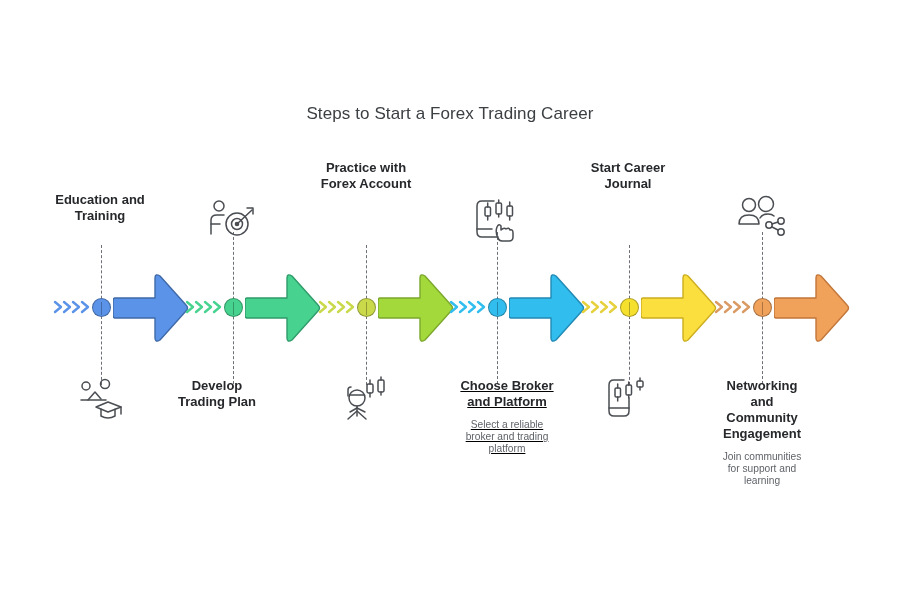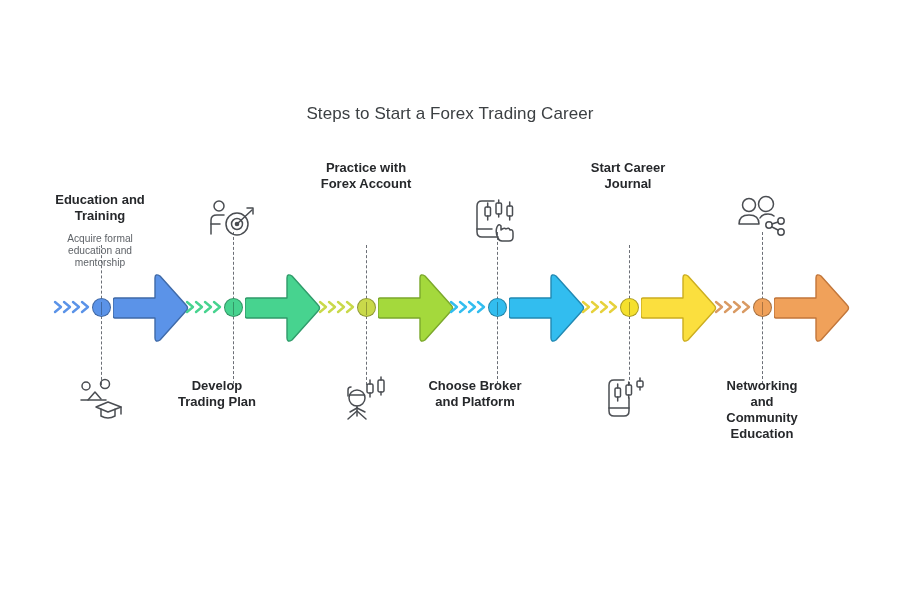--- a/index.html
+++ b/index.html
@@ -141,23 +141,20 @@
 
     <div class="big-arrow" style="left:113px;">
       <svg width="76" height="72" viewBox="0 0 76 72">
         <path d="M2 26 L42 26 L42 6 Q42 1 47 4 L73 33 Q76 36 73 39 L47 68 Q42 71 42 66 L42 46 L2 46 Q0 46 0 43 L0 29 Q0 26 2 26 Z" fill="#5b93e8" stroke="#3f6aa8" stroke-width="1.4" stroke-linejoin="round"></path>
       </svg>
     </div>
 
     <div class="txt-block" style="left:25px; top:160px;margin-top:32px;">
       <div class="t-head">Education and
 Training</div>
-      <div class="t-desc">Acquire formal
-education and
-mentorship</div>
     </div>
 
     <div class="icon-wrap" style="left:74px; top:374px;">
       <svg width="56" height="48" viewBox="0 0 56 48">
         <g fill="none" stroke="#4a4d52" stroke-width="1.5" stroke-linecap="round" stroke-linejoin="round">
           <circle cx="12" cy="12" r="4"></circle>
           <circle cx="31" cy="10" r="4.5"></circle>
           <path d="M14 26 L21 18 L27 25"></path>
           <path d="M7 26 L32 26"></path>
           <path d="M22 33 L34 28 L47 33 L34 38 Z"></path>
@@ -274,23 +271,26 @@
     </div>
 
     <div class="node-dot" style="left:488px; background:#32bdef;"></div>
 
     <div class="big-arrow" style="left:509px;">
       <svg width="76" height="72" viewBox="0 0 76 72">
         <path d="M2 26 L42 26 L42 6 Q42 1 47 4 L73 33 Q76 36 73 39 L47 68 Q42 71 42 66 L42 46 L2 46 Q0 46 0 43 L0 29 Q0 26 2 26 Z" fill="#32bdef" stroke="#2189b3" stroke-width="1.4" stroke-linejoin="round"></path>
       </svg>
     </div>
 
-    <div class="txt-block" style="left:400px; top:378px;">
+    <div class="txt-block" style="left:432px; top:378px;text-decoration:underline;">
       <div class="t-head">Choose Broker
 and Platform</div>
+      <div class="t-desc">Select a reliable
+broker and trading
+platform</div>
     </div>
 
     <div class="icon-wrap" style="left:470px; top:194px;">
       <svg width="56" height="48" viewBox="0 0 56 48">
         <g fill="none" stroke="#4a4d52" stroke-width="1.5" stroke-linecap="round" stroke-linejoin="round">
           <path d="M24 7 L12 7 Q7 7 7 12 L7 38 Q7 43 12 43 L28 43"></path>
           <path d="M7 35 L22 35"></path>
           <rect x="15" y="13" width="5.5" height="9" rx="1.3"></rect>
           <path d="M17.7 9 L17.7 13"></path>
           <path d="M17.7 22 L17.7 26"></path>
@@ -371,21 +371,24 @@
     <div class="big-arrow" style="left:774px;">
       <svg width="76" height="72" viewBox="0 0 76 72">
         <path d="M2 26 L42 26 L42 6 Q42 1 47 4 L73 33 Q76 36 73 39 L47 68 Q42 71 42 66 L42 46 L2 46 Q0 46 0 43 L0 29 Q0 26 2 26 Z" fill="#f0a15a" stroke="#c2763a" stroke-width="1.4" stroke-linejoin="round"></path>
       </svg>
     </div>
 
     <div class="txt-block" style="left:687px; top:378px;">
       <div class="t-head">Networking
 and
 Community
-Education</div>
+Engagement</div>
+      <div class="t-desc">Join communities
+for support and
+learning</div>
     </div>
 
     <div class="icon-wrap" style="left:735px; top:194px;">
       <svg width="56" height="48" viewBox="0 0 56 48">
         <g fill="none" stroke="#4a4d52" stroke-width="1.5" stroke-linecap="round" stroke-linejoin="round">
           <circle cx="14" cy="11" r="6.5"></circle>
           <circle cx="31" cy="10" r="7.5"></circle>
           <path d="M4 30 Q4 21 14 21 Q24 21 24 30 Z"></path>
           <path d="M25 24 Q27 20 33 20 Q37 20 39 22"></path>
           <circle cx="34" cy="31" r="3.2"></circle>

